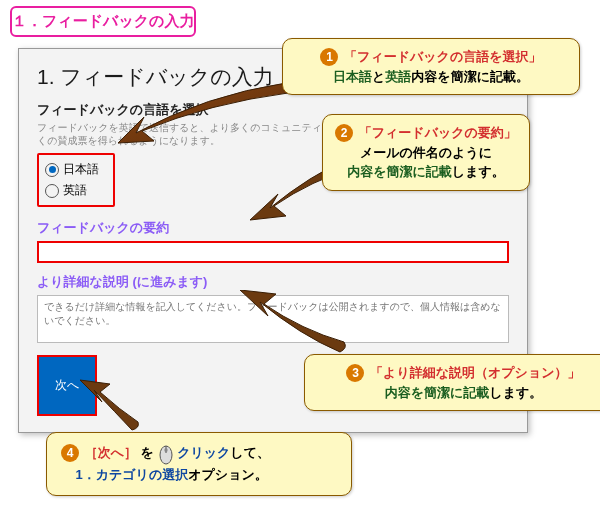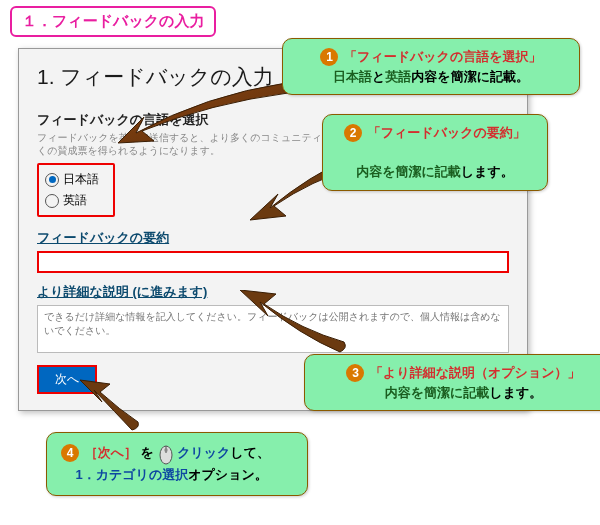--- a/index.html
+++ b/index.html
@@ -1,46 +1,46 @@
 <!DOCTYPE html>
 <html><head>
 <meta charset="utf-8">
 <style>
   * { box-sizing: border-box; margin: 0; padding: 0; }
   body { font-family: "Meiryo", "Hiragino Sans", sans-serif; width: 600px; height: 525px; position: relative; background: #fff; overflow: hidden; }
 
-  .title-box { position: absolute; top: 6px; left: 10px; border: 2px solid #e91ea0; border-radius: 6px; padding: 4px 10px; background: #fff; }
+  .title-box { position: absolute; top: 6px; left: 10px; border: 2px solid #e91ea0; border-radius: 6px; padding: 4px 0; background: #fff; }
   .title-box span { font-weight: bold; font-size: 15px; color: #e91ea0; }
 
   .feedback-window { position: absolute; top: 48px; left: 18px; width: 510px; background: #f3f3f3; border: 1px solid #999; box-shadow: 2px 2px 6px rgba(0,0,0,0.25); padding: 14px 18px 16px 18px; }
-  .fw-title { font-size: 21px; font-weight: 300; color: #1a1a1a; margin-bottom: 20px; }
+  .fw-title { font-size: 21px; font-weight: 300; color: #1a1a1a; margin-bottom: 10px; }
   .fw-sub1 { font-size: 13px; font-weight: bold; color: #222; margin-bottom: 2px; }
   .fw-desc { font-size: 10px; color: #888; margin-bottom: 6px; line-height: 1.3; }
   .radio-group { border: 2px solid #e00; border-radius: 2px; padding: 4px 6px; width: 78px; margin-bottom: 12px; }
   .radio-row { display: flex; align-items: center; gap: 4px; font-size: 12px; padding: 2px 0; }
   .radio-row .dot { width: 14px; height: 14px; border: 1px solid #555; border-radius: 50%; display: inline-flex; align-items: center; justify-content: center; }
   .radio-row.selected .dot::after { content: ""; width: 7px; height: 7px; background: #0067c0; border-radius: 50%; }
-  .fw-sub2 { font-size: 13px; font-weight: bold; color: #0c4a6e; margin-bottom: 4px; text-decoration: underline; }
+  .fw-sub2 { font-size: 13px; font-weight: bold; color: #8b5cf6; margin-bottom: 4px; }
   .summary-input { width: 100%; height: 22px; border: 2px solid #e00; background: #fff; margin-bottom: 10px; }
   .detail-input { width: 100%; height: 48px; border: 1px solid #bbb; background: #fff; font-size: 10px; color: #999; padding: 4px 6px; margin-bottom: 8px; resize: none; }
   .link-text { font-size: 11px; color: #0067c0; margin-bottom: 10px; display: inline-block; }
   .next-btn-wrap { border: 2px solid #e00; display: inline-block; padding: 0; }
-  .next-btn { background: #0067c0; color: #fff; font-size: 12px; padding: 4px 16px; border: none; cursor: pointer; }
+  .next-btn { background: #0067c0; color: #fff; font-size: 12px; padding: 20px 16px; border: none; cursor: pointer; }
 
-  .callout { position: absolute; background: #86efac; border: 1px solid #8a5a00; border-radius: 10px; padding: 8px 12px; font-size: 13px; font-weight: bold; line-height: 1.5; box-shadow: 1px 1px 3px rgba(0,0,0,0.2); }
+  .callout { position: absolute; background: #fef9c3; border: 1px solid #8a5a00; border-radius: 10px; padding: 8px 12px; font-size: 13px; font-weight: bold; line-height: 1.5; box-shadow: 1px 1px 3px rgba(0,0,0,0.2); }
   .callout .num { color: #fff; background: #d97800; width: 18px; height: 18px; border-radius: 50%; display: inline-flex; align-items: center; justify-content: center; font-size: 12px; margin-right: 2px; }
   .c-red { color: #d32f2f; }
   .c-blue { color: #0d47a1; }
   .c-green { color: #1b5e20; }
   .c-black { color: #000; }
 
   .callout1 { top: 38px; left: 282px; width: 298px; text-align: center; }
-  .callout2 { top: 114px; left: 322px; width: 226px; text-align: center; }
+  .callout2 { top: 114px; left: 322px; width: 208px; text-align: center; }
   .callout3 { top: 354px; left: 304px; width: 319px; text-align: center; }
-  .callout4 { top: 432px; left: 46px; width: 262px; text-align: left; padding: 10px 14px; }
+  .callout4 { top: 432px; left: 46px; width: 306px; text-align: left; padding: 10px 14px; }
 
   .arrow { position: absolute; pointer-events: none; }
   .mouse-icon { display: inline-block; width: 16px; height: 22px; vertical-align: middle; position: relative; }
   .mouse-icon svg { width: 100%; height: 100%; }
 </style>
 </head>
 <body>
 
 <div class="title-box">
   <span>１．フィードバックの入力</span>
@@ -93,21 +93,21 @@
 
 <div class="callout callout1">
   <span class="num">1</span>
   <span class="c-red">「フィードバックの言語を選択」</span><br>
   <span class="c-green">日本語</span><span class="c-black">と</span><span class="c-green">英語</span><span class="c-black">内容を簡潔に記載。</span>
 </div>
 
 <div class="callout callout2">
   <span class="num">2</span>
   <span class="c-red">「フィードバックの要約」</span><br>
-  <br>
+  <span class="c-black">メールの件名のように</span><br>
   <span class="c-green">内容を簡潔に記載</span><span class="c-black">します。</span>
 </div>
 
 <div class="callout callout3">
   <span class="num">3</span>
   <span class="c-red">「より詳細な説明（オプション）」</span><br>
   <span class="c-green">内容を簡潔に記載</span><span class="c-black">します。</span>
 </div>
 
 <div class="callout callout4">

